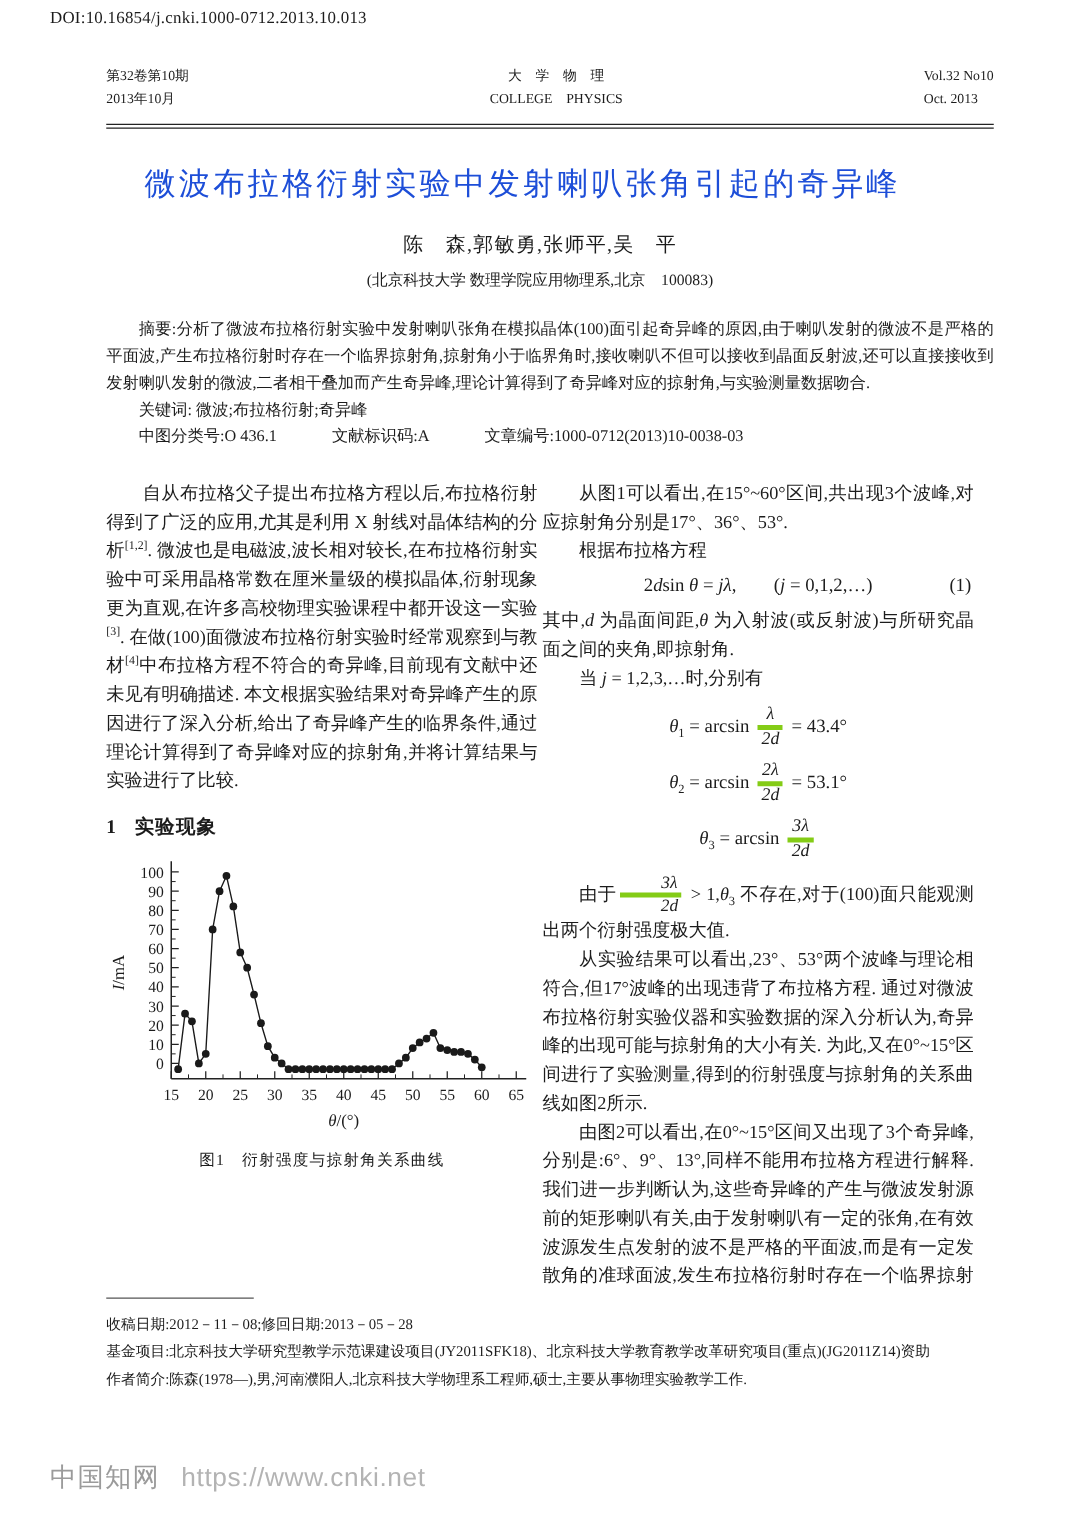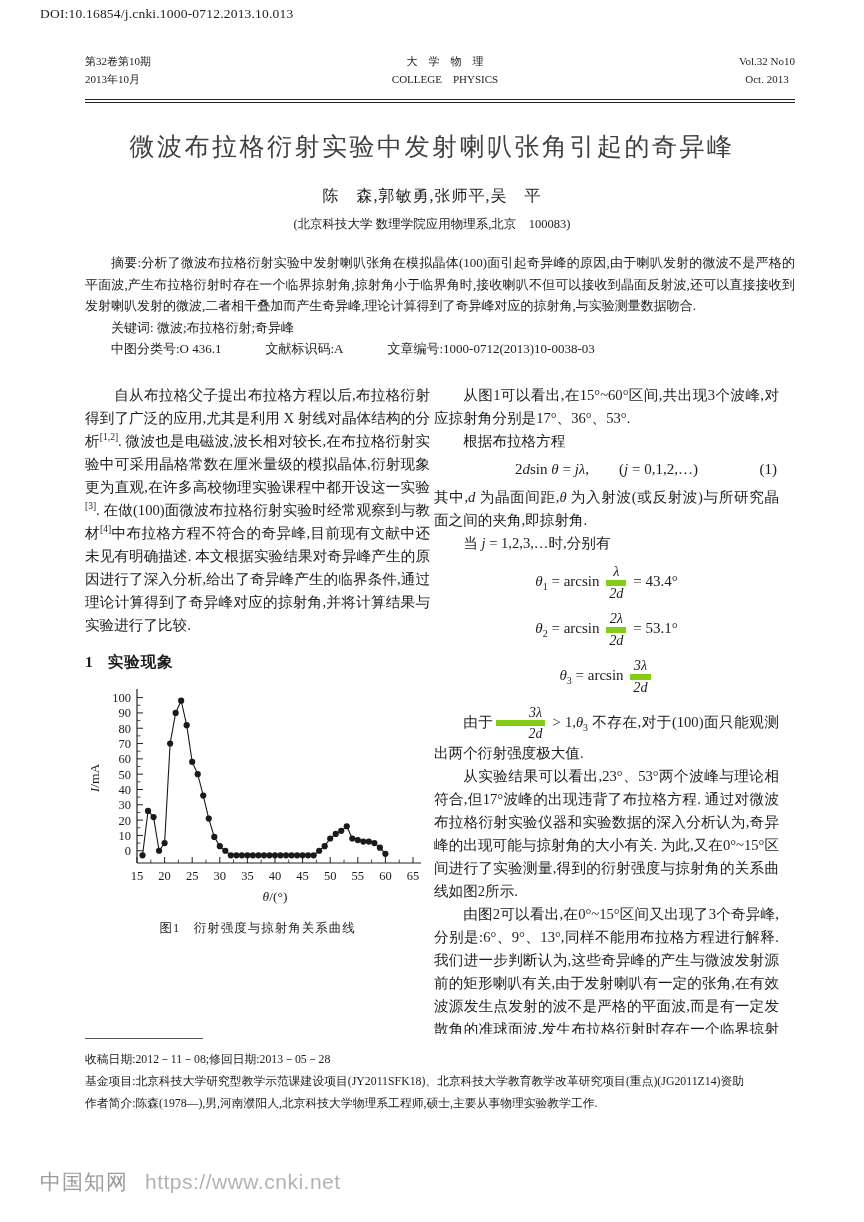--- a/index.html
+++ b/index.html
@@ -9,28 +9,28 @@
     font-family:"Liberation Serif","DejaVu Serif",serif;color:#1c1c1c;
   }
   .doi{position:absolute;left:40px;top:6px;font-size:13.5px;letter-spacing:0.2px;}
   .jheader{
     position:absolute;left:85px;top:52px;width:710px;
     display:flex;justify-content:space-between;align-items:flex-end;
     font-size:11px;line-height:1.65;
   }
   .jheader .hl{text-align:left;}
   .jheader .hc{text-align:center;}
-  .jheader .hr{text-align:center;}
+  .jheader .hr{text-align:left;}
   .header-rule{
     position:absolute;left:85px;top:99px;width:710px;height:2px;
     border-top:1.5px solid #222;border-bottom:1px solid #222;
   }
   .title{
-    position:absolute;left:77px;top:130px;width:710px;text-align:center;
-    font-size:25px;letter-spacing:2.5px;color:#404040;
+    position:absolute;left:63px;top:130px;width:710px;text-align:center;
+    font-size:25px;letter-spacing:2.5px;color:#1d4ed8;
   }
   .authors{
     position:absolute;left:77px;top:186px;width:710px;text-align:center;
     font-size:16px;letter-spacing:1px;
   }
   .affiliation{
     position:absolute;left:77px;top:216px;width:710px;text-align:center;
     font-size:12.5px;
   }
   .frontmatter{
@@ -59,21 +59,21 @@
   .tick{font-size:12.5px;fill:#1c1c1c;font-family:"Liberation Serif","DejaVu Serif",serif;}
   .axis-label{font-size:13.5px;fill:#1c1c1c;font-family:"Liberation Serif","DejaVu Serif",serif;}
   .eq-line{position:relative;text-align:center;margin:5px 0;text-indent:0;font-size:15px;}
   .eq-num{position:absolute;right:2px;top:0;}
   .disp-eq{text-align:center;margin:9px 0;text-indent:0;font-size:15px;line-height:1.3;}
   .frac{
     display:inline-flex;flex-direction:column;align-items:center;
     vertical-align:middle;margin:0 3px;line-height:1.12;font-size:0.95em;
   }
   .frac .num{padding:0 3px;}
-  .frac .den{border-top:6px solid #84cc16;padding:0 3px;}
+  .frac .den{border-top:4px solid #84cc16;padding:0 3px;}
   i{font-family:"Liberation Serif","DejaVu Serif",serif;}
   .footnote-sep{
     position:absolute;left:85px;top:1038px;width:118px;border-top:1px solid #555;
   }
   .footnotes{
     position:absolute;left:85px;top:1048px;width:720px;
     font-size:11.8px;line-height:22px;
   }
   .footnotes div{white-space:nowrap;}
   .watermark{

